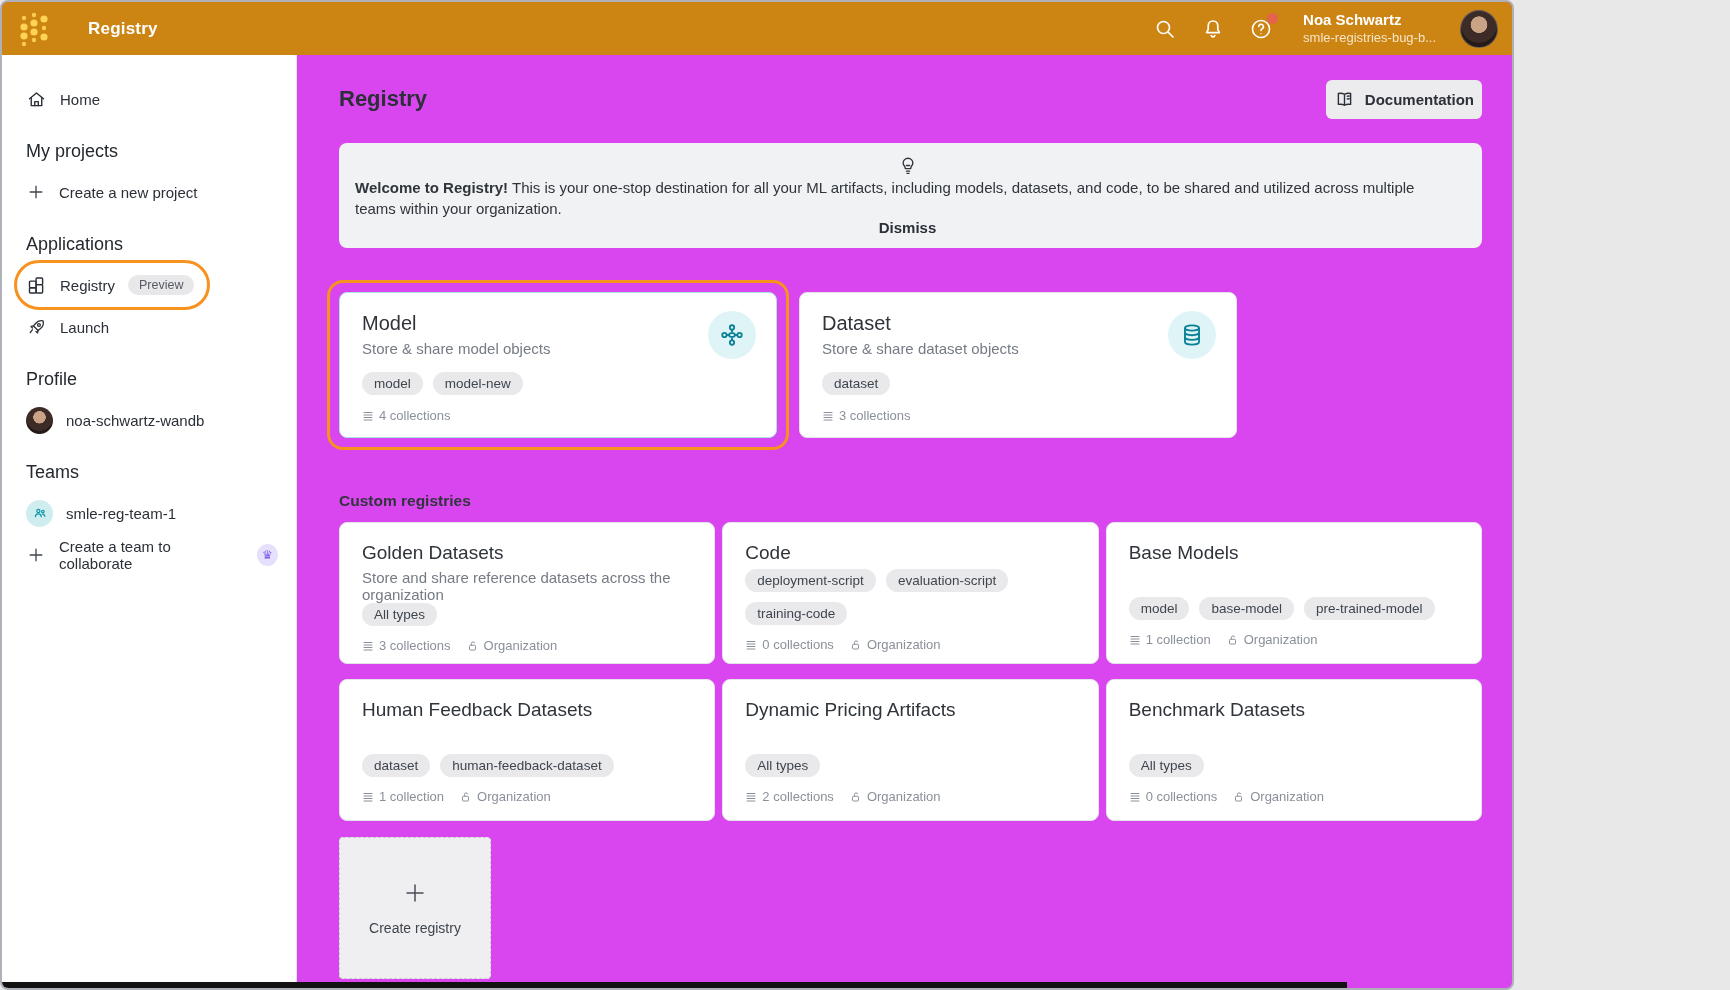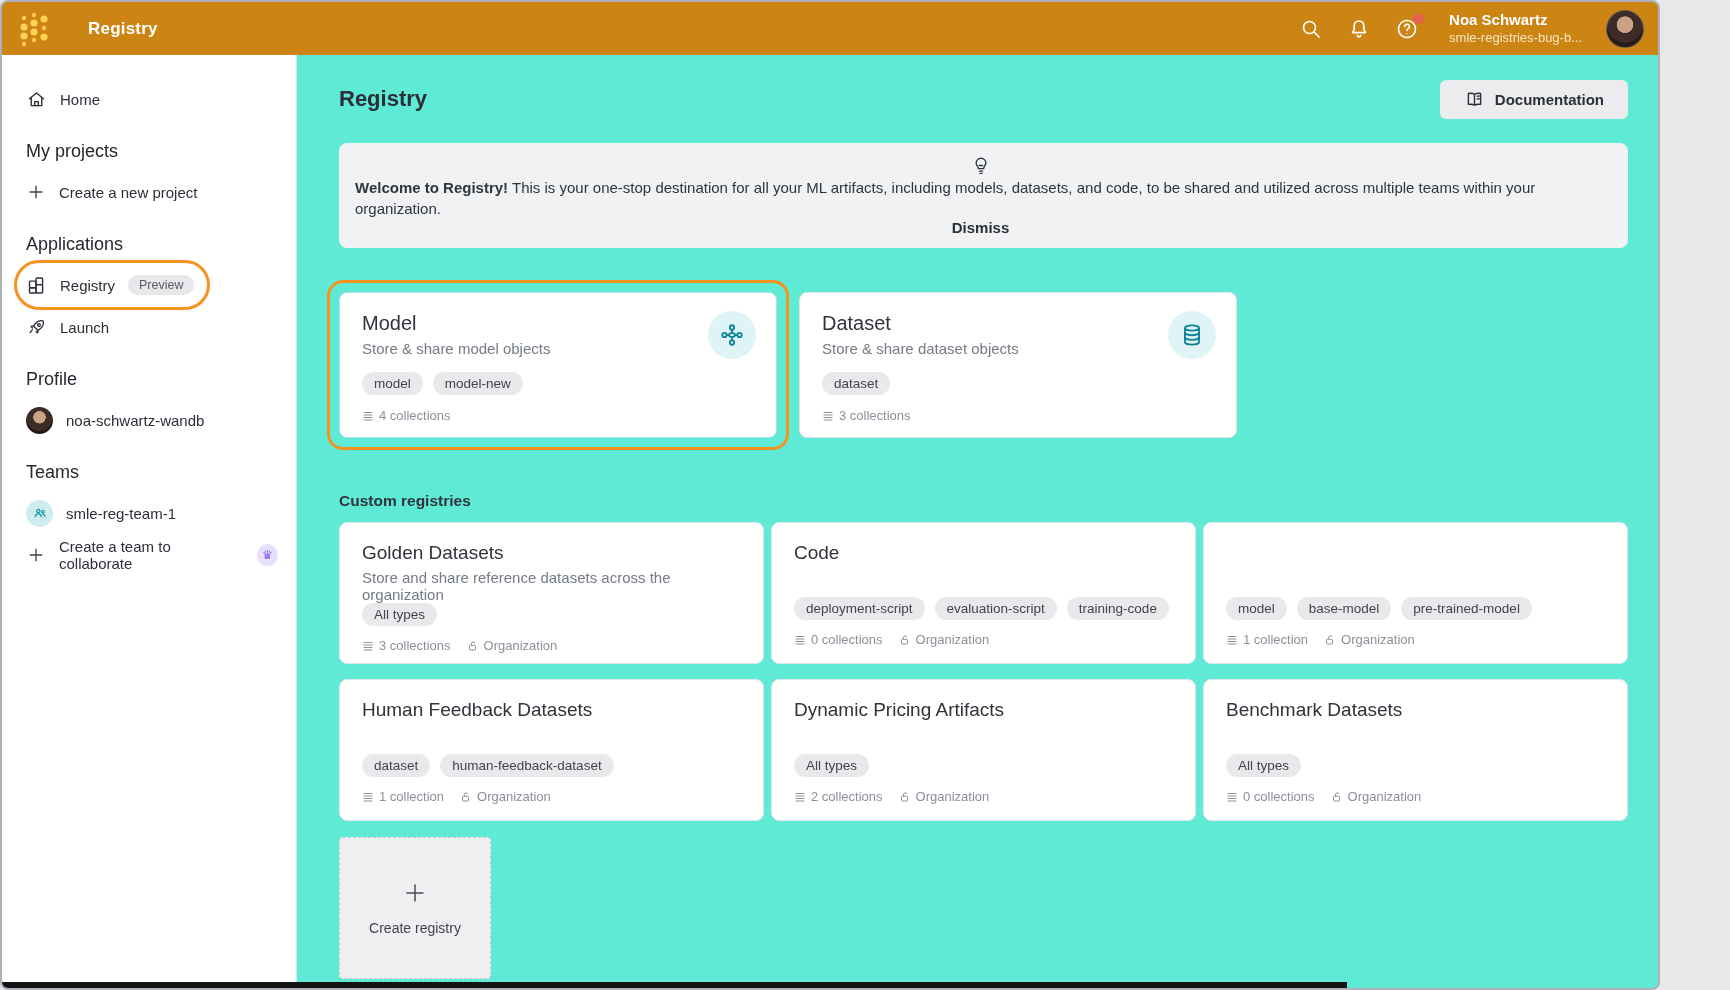--- a/index.html
+++ b/index.html
@@ -1,18 +1,18 @@
 <!DOCTYPE html>
 <html><head>
 <meta charset="utf-8">
 <style>
   * { margin:0; padding:0; box-sizing:border-box; }
   html,body { background:#e8e8e8; }
   body { font-family:"Liberation Sans", sans-serif; }
-  .app { position:relative; width:1660px; height:990px; background:#5eead4;
+  .app { position:relative; width:1514px; height:990px; background:#d946ef;
          border:2px solid #AEB2B8; border-radius:8px; overflow:hidden; }
 
   
   .topbar { height:53px; background:#CC8412; display:flex; align-items:center; color:#fff; }
   .logo { width:64px; display:flex; justify-content:center; align-items:center; cursor:pointer; }
   .topbar-title { font-size:17px; font-weight:700; margin-left:22px; letter-spacing:.2px; }
   .topbar-right { margin-left:auto; display:flex; align-items:center; gap:24px; padding-right:14px; }
   .tb-icon { width:24px; height:24px; position:relative; cursor:pointer; display:flex; align-items:center; justify-content:center; }
   .tb-icon svg { display:block; }
   .notif-dot { position:absolute; top:-4px; right:-5px; width:11px; height:11px; border-radius:50%; background:#E4634D; }
@@ -42,21 +42,21 @@
                  background:radial-gradient(circle at 50% 38%, #caa286 0 28%, #3c2b26 30% 62%, #241a17 64% 100%); }
   .team-badge { width:27px; height:27px; border-radius:50%; background:#CFECEF; display:flex;
                 align-items:center; justify-content:center; flex:none; }
   .crown-badge { width:22px; height:22px; border-radius:50%; background:#E6E0FC; color:#7B5BEA;
                  font-size:12px; display:flex; align-items:center; justify-content:center; margin-left:4px; }
 
   
   .main-header { display:flex; align-items:center; justify-content:space-between; height:44px; }
   .page-title { font-size:22px; font-weight:700; color:#2B3038; }
   .doc-btn { display:flex; align-items:center; gap:10px; background:#ECECEF; border:none; cursor:pointer;
-             border-radius:6px; padding:9px 24px; font-size:15px; font-weight:600; color:#2B3038;
+             border-radius:6px; padding:9px 8px; font-size:15px; font-weight:600; color:#2B3038;
              font-family:inherit; }
 
   
   .banner { margin-top:22px; background:#F1F2F4; border-radius:8px; min-height:64px;
             display:flex; align-items:center; padding:12px 22px 12px 16px;flex-direction:column; }
   .banner-bulb { width:44px; flex:none; display:flex; justify-content:center; }
   .banner-text { flex:1; font-size:15px; color:#30353C; line-height:1.4; padding-right:30px; }
   .banner-text b { font-weight:700; }
   .dismiss { font-size:15px; font-weight:600; color:#2B3038; cursor:pointer; padding:0 8px; flex:none; }
 
@@ -355,20 +355,21 @@
               <svg width="12" height="12" viewBox="0 0 24 24" fill="none" stroke="#8A909A" stroke-width="2">
                   <rect x="5" y="10.5" width="12" height="9.5" rx="2"></rect>
                   <path d="M8.8 10.5V7.2a3.4 3.4 0 0 1 6.7-.8"></path>
                 </svg>
               <span>Organization</span>
             </span>
           </div>
         </div>
 
         <div class="card custom-card">
+          <div class="card-title">Base Models</div>
           <div class="card-sub"></div>
           <div class="tags">
             <span class="tag">model</span>
             <span class="tag">base-model</span>
             <span class="tag">pre-trained-model</span>
           </div>
           <div class="card-foot">
             <span class="foot-item">
               <svg width="12" height="12" viewBox="0 0 24 24" stroke="#8A909A" stroke-width="2.2" stroke-linecap="round">
                   <path d="M4 5h16M4 10h16M4 15h16M4 20h16"></path>

